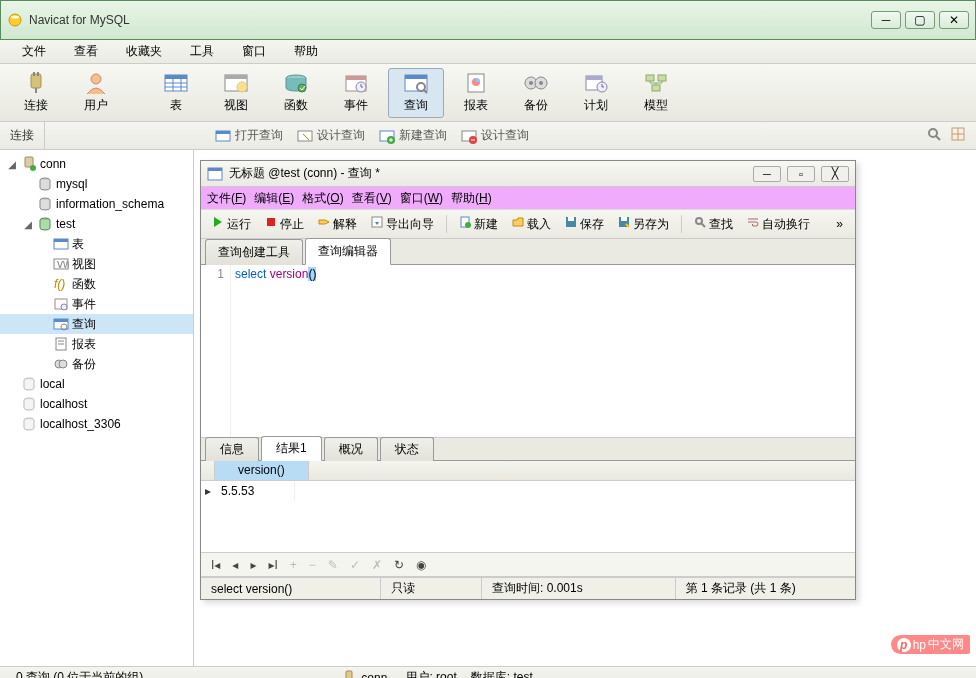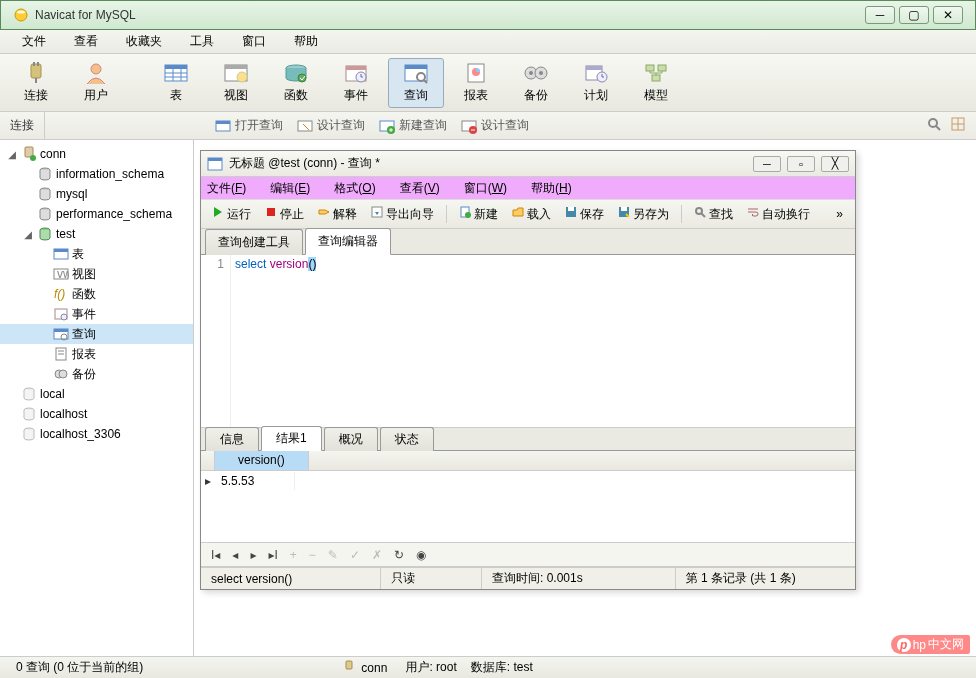--- a/index.html
+++ b/index.html
@@ -1,19 +1,19 @@
 <!DOCTYPE html>
 <html><head>
 <meta charset="utf-8">
 <style>
 * { box-sizing: border-box; margin: 0; padding: 0; font-family: "Microsoft YaHei", "SimSun", Arial, sans-serif; font-size: 12px; }
 body { background: #fff; width: 976px; height: 678px; overflow: hidden; position: relative; }
 
 
-.window-chrome { border: 1px solid #5a8a5a; background: linear-gradient(#e8f5e8, #d0e8d0); height: 30px; display: flex; align-items: center; padding: 0 12px; }
+.window-chrome { border: 1px solid #5a8a5a; background: linear-gradient(#e8f5e8, #d0e8d0); height: 40px; display: flex; align-items: center; padding: 0 6px; }
 .window-chrome .icon { width: 16px; height: 16px; margin-right: 6px; }
 .window-chrome .title { flex: 1; color: #333; }
 .window-chrome .win-btns { display: flex; gap: 0; }
 .win-btn { width: 30px; height: 18px; border: 1px solid #7a9a7a; background: linear-gradient(#f0f8f0,#d8ecd8); border-radius: 3px; margin-left: 4px; display:flex; align-items:center; justify-content:center; cursor:pointer; font-family: Arial; }
 
 
 .menubar { background: linear-gradient(#f5f5f0,#ebebe4); height: 24px; display: flex; align-items: center; padding: 0 8px; border-bottom: 1px solid #ccc; }
 .menubar .menu-item { padding: 2px 14px; cursor: pointer; }
 
 
@@ -43,21 +43,21 @@
 
 .content { flex:1; background:#fff; position:relative; }
 
 
 .inner-window { position:absolute; left:6px; top:10px; width:656px; height:440px; border:1px solid #888; background:#f0abfc; box-shadow: 3px 3px 6px rgba(0,0,0,0.15); display:flex; flex-direction:column; }
 .inner-titlebar { height:26px; background:linear-gradient(#f8f8f4,#eaeae2); border-bottom:1px solid #ccc; display:flex; align-items:center; padding:0 6px; }
 .inner-titlebar .icon { width:16px; height:16px; margin-right:6px; }
 .inner-titlebar .title { flex:1; }
 .inner-win-btn { width:28px; height:16px; border:1px solid #aaa; border-radius:2px; background:#f0f0ec; margin-left:6px; display:flex; align-items:center; justify-content:center; cursor:pointer; font-family:Arial; font-size:11px; }
 
-.inner-menubar { height:22px; display:flex; align-items:center; padding:0 6px; gap:24px; }
+.inner-menubar { height:22px; display:flex; align-items:center; padding:0 6px; gap:8px; }
 .inner-menubar .menu-item { cursor:pointer; }
 .inner-menubar .menu-item u { text-decoration: underline; }
 
 .inner-toolbar { height:30px; border-top:1px solid #ddd; border-bottom:1px solid #ccc; display:flex; align-items:center; padding:0 6px; gap:4px; background:linear-gradient(#f6f6f1,#eaeae2); }
 .inner-tbtn { display:flex; align-items:flex-start; gap:3px; padding:2px 4px; cursor:pointer; border:1px solid transparent; border-radius:2px; }
 .tb-sep { width:1px; height:18px; background:#ccc; margin:0 3px; }
 .more-btn { margin-left:auto; padding:0 6px; cursor:pointer; }
 
 .editor-tabs { height:26px; display:flex; align-items:flex-end; padding-left:4px; background:#eaeae2; border-bottom:1px solid #999; }
 .ed-tab { padding:4px 12px; border:1px solid #999; border-bottom:none; margin-right:2px; cursor:pointer; background:linear-gradient(#f0f0ea,#e2e2da); border-top-left-radius:3px; border-top-right-radius:3px; position:relative; top:1px; }
@@ -313,41 +313,31 @@
         <span>conn</span>
       </div>
       <div class="tree-item tree-indent-1">
         <span class="tree-toggle"></span>
         <span class="tree-icon">
           <svg class="ico" viewBox="0 0 16 16">
             <ellipse cx="8" cy="4" rx="5" ry="2" fill="#ccc" stroke="#888"></ellipse>
             <path d="M3 4 v8 a5 2 0 0 0 10 0 v-8" fill="#ddd" stroke="#888"></path>
           </svg>
         </span>
-        <span>information_schema</span>
+        <span>mysql</span>
       </div>
       <div class="tree-item tree-indent-1">
         <span class="tree-toggle"></span>
         <span class="tree-icon">
           <svg class="ico" viewBox="0 0 16 16">
             <ellipse cx="8" cy="4" rx="5" ry="2" fill="#ccc" stroke="#888"></ellipse>
             <path d="M3 4 v8 a5 2 0 0 0 10 0 v-8" fill="#ddd" stroke="#888"></path>
           </svg>
         </span>
-        <span>mysql</span>
-      </div>
-      <div class="tree-item tree-indent-1">
-        <span class="tree-toggle"></span>
-        <span class="tree-icon">
-          <svg class="ico" viewBox="0 0 16 16">
-            <ellipse cx="8" cy="4" rx="5" ry="2" fill="#ccc" stroke="#888"></ellipse>
-            <path d="M3 4 v8 a5 2 0 0 0 10 0 v-8" fill="#ddd" stroke="#888"></path>
-          </svg>
-        </span>
-        <span>performance_schema</span>
+        <span>information_schema</span>
       </div>
       <div class="tree-item tree-indent-1">
         <span class="tree-toggle">◢</span>
         <span class="tree-icon">
           <svg class="ico" viewBox="0 0 16 16">
             <ellipse cx="8" cy="4" rx="5" ry="2" fill="#8c8" stroke="#585"></ellipse>
             <path d="M3 4 v8 a5 2 0 0 0 10 0 v-8" fill="#ada" stroke="#585"></path>
           </svg>
         </span>
         <span>test</span>

